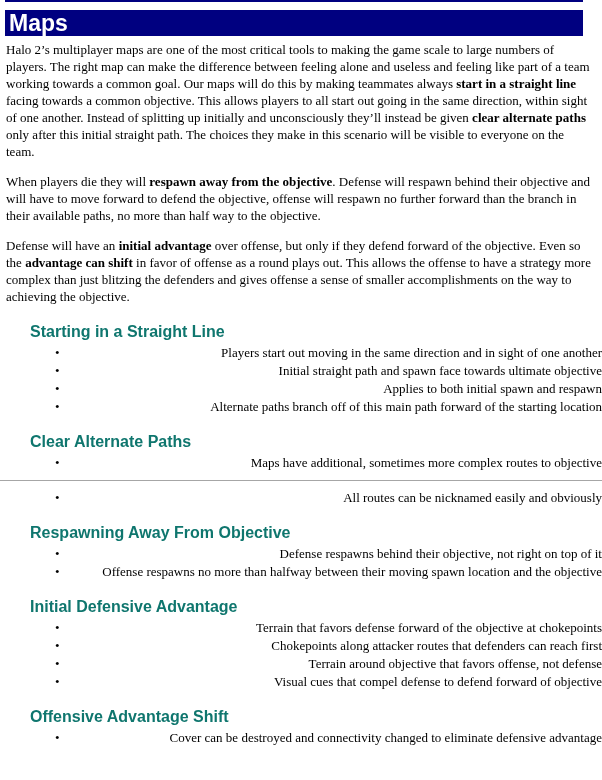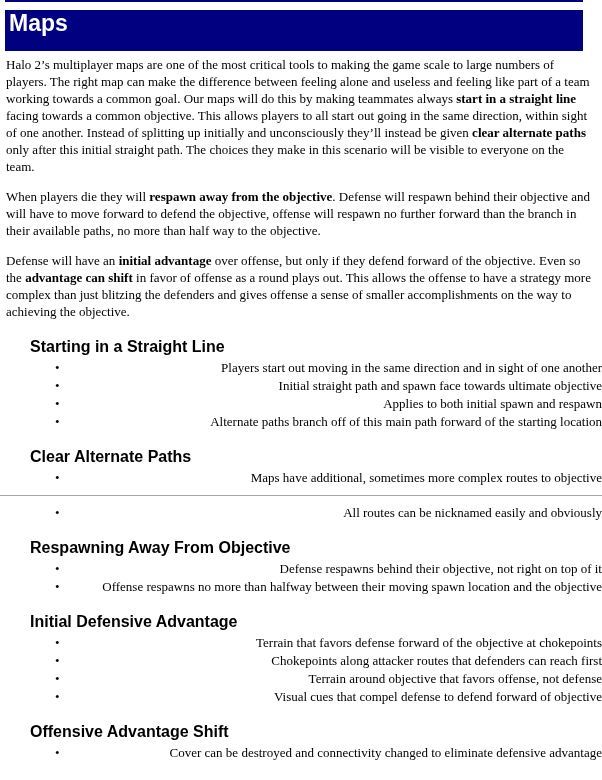--- a/index.html
+++ b/index.html
@@ -20,21 +20,21 @@
     line-height: 17px;
     color: #000000;
   }
   .top-remnant {
     height: 2px;
     background: var(--bar);
     margin: 0 19px 0 5px;
   }
   .title-bar {
     margin: 8px 19px 0 5px;
-    height: 41px;
+    height: 26px;
     background: var(--bar);
     color: #ffffff;
     font-family: "Liberation Sans", sans-serif;
     font-weight: bold;
     font-size: 23px;
     line-height: 26px;
     padding-left: 4px;
     box-sizing: border-box;
   }
   #paragraphs p {
@@ -42,21 +42,21 @@
   }
   #paragraphs p:first-child {
     margin-top: 5px;
   }
   h2 {
     font-family: "Liberation Sans", sans-serif;
     font-weight: bold;
     font-size: 16px;
     line-height: 19px;
     margin: 17px 0 3px 30px;
-    color: #000000;
+    color: #0f766e;
   }
   ul {
     list-style: none;
     margin: 2px 0 0 0;
     padding: 0 0 0 72px;
   }
   li {
     position: relative;
     margin: 0 0 1px 0;
     line-height: 17px;

